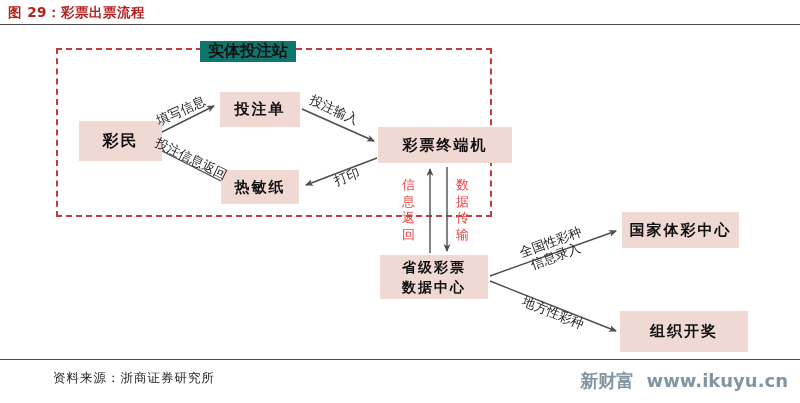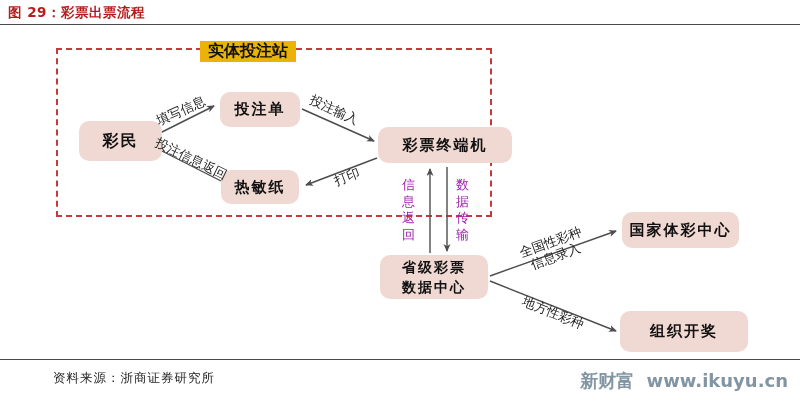--- a/index.html
+++ b/index.html
@@ -16,48 +16,48 @@
   }
   .rule{left:0;width:800px;height:1px;background:#4a4a4a;}
   .rule-top{top:24px;}
   .rule-bottom{top:359px;}
   
   .station-box{
     left:56px;top:48px;width:436px;height:169px;
     border:2px dashed #c53b3b;box-sizing:border-box;
   }
   .station-label{
-    left:200px;top:41px;background:#eab308;padding:0 8px;
+    left:200px;top:41px;background:#0f766e;padding:0 8px;
     font-size:16px;font-weight:bold;color:#111;
     font-family:"DejaVu Serif","Liberation Serif",serif;
   }
   
   .node{
     background:#f1d9d3;color:#111;font-weight:bold;
     display:flex;align-items:center;justify-content:center;
     text-align:center;font-size:15px;
     font-family:"DejaVu Serif","Liberation Serif",serif;
-    letter-spacing:2px;box-sizing:border-box;border-radius:10px;
+    letter-spacing:2px;box-sizing:border-box;
   }
   .node .ln{display:block;line-height:20px;text-align:center;}
   #node-caimin{left:63px;top:121px;width:83px;height:40px;font-size:16px;margin-left:16px;}
   #node-touzhudan{left:220px;top:92px;width:80px;height:35px;}
   #node-reminzhi{left:221px;top:170px;width:78px;height:34px;}
   #node-terminal{left:378px;top:127px;width:134px;height:36px;}
   #node-provincial{left:380px;top:255px;width:108px;height:44px;font-size:14px;flex-direction:column;}
   #node-national{left:622px;top:212px;width:117px;height:36px;}
   #node-draw{left:620px;top:311px;width:128px;height:41px;}
   
   .edge-label{
     font-size:13px;color:#222;white-space:nowrap;
     font-family:"DejaVu Serif","Liberation Serif",serif;
     transform-origin:center center;
   }
   .vlabel{
-    font-size:13px;color:#a21caf;width:15px;line-height:16.5px;
+    font-size:13px;color:#ef4444;width:15px;line-height:16.5px;
     word-break:break-all;text-align:center;
     font-family:"DejaVu Serif","Liberation Serif",serif;
   }
   #lbl-fill{left:181px;top:111px;transform:translate(-50%,-50%) rotate(-24deg);}
   #lbl-return{left:191px;top:159px;transform:translate(-50%,-50%) rotate(26deg);}
   #lbl-input{left:334px;top:110px;transform:translate(-50%,-50%) rotate(25deg);}
   #lbl-print{left:347px;top:177px;transform:translate(-50%,-50%) rotate(-21deg);}
   #lbl-inforeturn{left:401px;top:177px;}
   #lbl-datatrans{left:455px;top:177px;}
   #lbl-national{left:553px;top:249px;transform:translate(-50%,-50%) rotate(-20deg);text-align:center;line-height:15px;}

